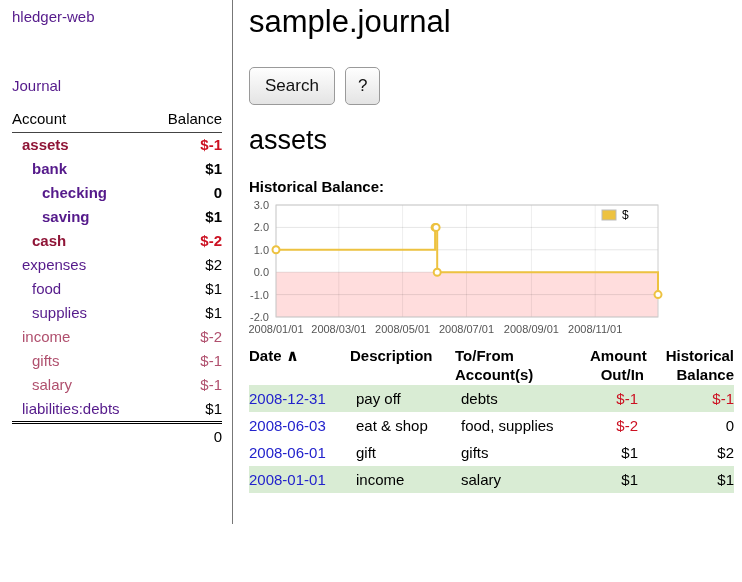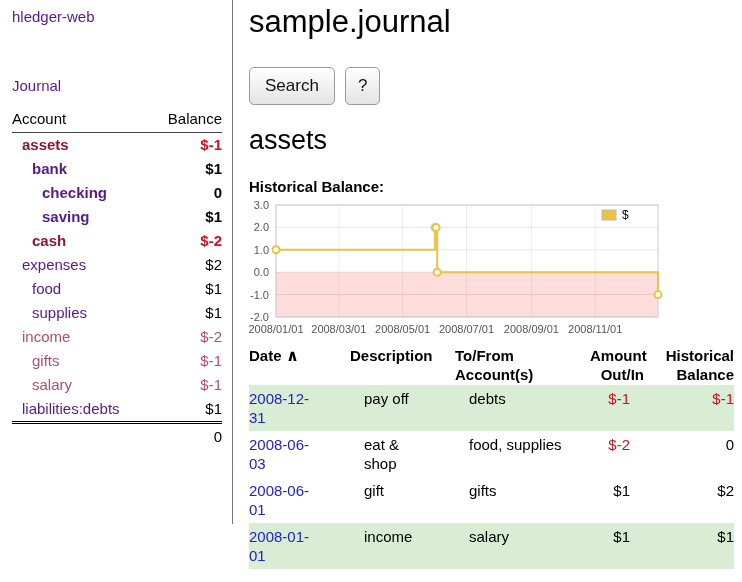--- a/index.html
+++ b/index.html
@@ -44,21 +44,21 @@
   h2{font-size:27px;font-weight:normal;margin-top:20px;}
   .chart-title{font-weight:bold;margin-top:22px;font-size:15px;}
   #chart{margin-top:4px;}
   #chart svg{display:block;}
   .tick{font-size:11px;fill:#555;font-family:"Liberation Sans","DejaVu Sans",sans-serif;}
   .legend-label{font-size:12px;fill:#000;font-family:"Liberation Sans","DejaVu Sans",sans-serif;}
 
   
   table.register{border-collapse:collapse;width:485px;font-size:15px;table-layout:fixed;}
   table.register th{padding:1px 6px;line-height:19px;vertical-align:top;font-weight:bold;}
-  table.register td{padding:4px 20px;line-height:19px;vertical-align:top;}
+  table.register td{padding:4px 12px;line-height:19px;vertical-align:top;}
   table.register th:first-child,table.register td:first-child{padding-left:0;}
   table.register th:last-child,table.register td:last-child{padding-right:0;}
   tr.green{background:var(--row-green);}
   .date-link{color:var(--date-blue);text-decoration:none;cursor:pointer;}
   td.num{text-align:right;}
   td.num.neg{color:var(--negative-red);}
   .sort{font-weight:bold;font-size:16px;}
   .pre{white-space:pre-line;}
 </style>
 </head>

